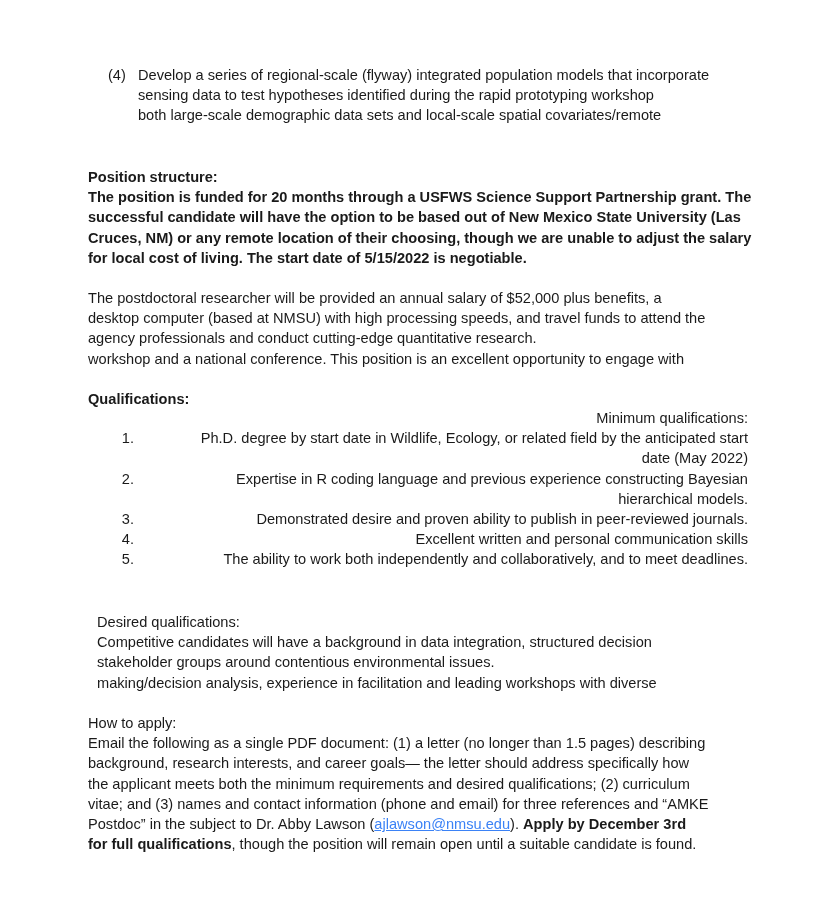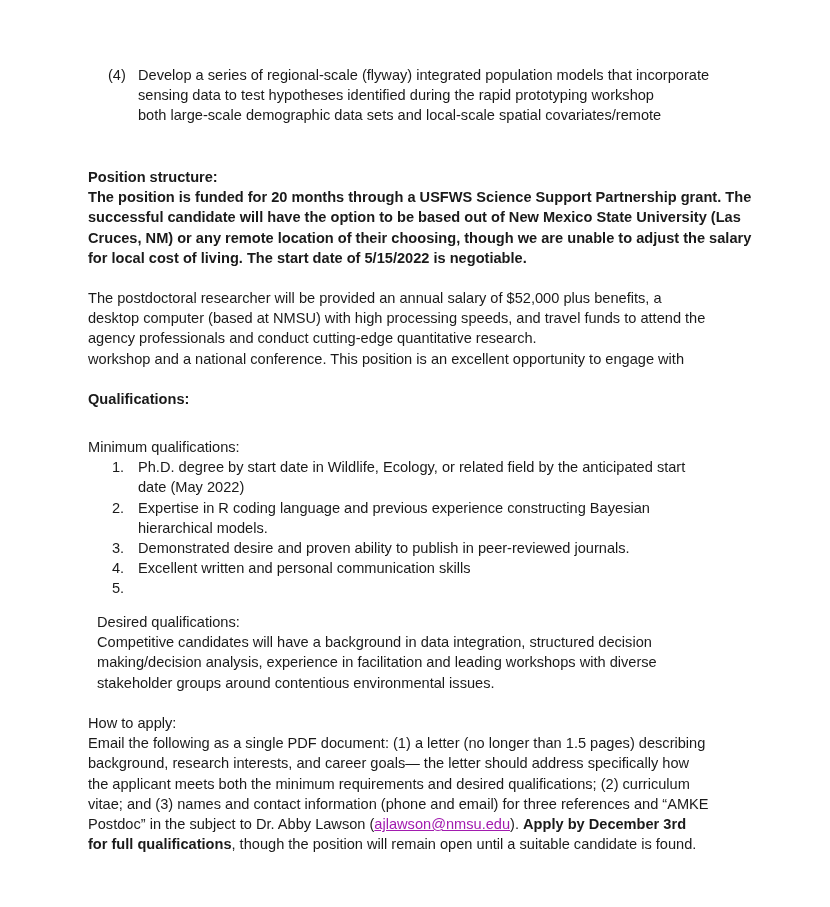--- a/index.html
+++ b/index.html
@@ -36,21 +36,21 @@
     .paren-item {
       position: relative;
       padding-left: 50px;
     }
     .paren-item .num {
       position: absolute;
       left: 20px;
     }
     .bold { font-weight: bold; }
     a.link {
-      color: #a21caf;
+      color: #3b82f6;
       text-decoration: underline;
     }
   </style>
 </head>
 <body>
 
 <div class="page">
 
   <div class="blk" style="top:65px;">
     <div class="line paren-item"><span class="num">(4)</span><span>Develop a series of regional-scale (flyway) integrated population models that incorporate</span></div>
@@ -70,47 +70,47 @@
     <div class="line">The postdoctoral researcher will be provided an annual salary of $52,000 plus benefits, a</div>
     <div class="line">desktop computer (based at NMSU) with high processing speeds, and travel funds to attend the</div>
     <div class="line">agency professionals and conduct cutting-edge quantitative research.</div>
     <div class="line">workshop and a national conference. This position is an excellent opportunity to engage with</div>
   </div>
 
   <div class="blk" style="top:389px;">
     <div class="line bold">Qualifications:</div>
   </div>
 
-  <div class="blk" style="top:437px;">
+  <div class="blk" style="top:408px;text-align:right;">
     <div class="line">Minimum qualifications:</div>
 
     <div>
       <div class="line ol-item"><span class="num">1.</span><span>Ph.D. degree by start date in Wildlife, Ecology, or related field by the anticipated start</span></div>
       <div class="line ol-item"><span>date (May 2022)</span></div>
     </div>
     <div>
       <div class="line ol-item"><span class="num">2.</span><span>Expertise in R coding language and previous experience constructing Bayesian</span></div>
       <div class="line ol-item"><span>hierarchical models.</span></div>
     </div>
     <div>
       <div class="line ol-item"><span class="num">3.</span><span>Demonstrated desire and proven ability to publish in peer-reviewed journals.</span></div>
     </div>
     <div>
       <div class="line ol-item"><span class="num">4.</span><span>Excellent written and personal communication skills</span></div>
     </div>
     <div>
-      <div class="line ol-item"><span class="num">5.</span></div>
+      <div class="line ol-item"><span class="num">5.</span><span>The ability to work both independently and collaboratively, and to meet deadlines.</span></div>
     </div>
   </div>
 
   <div class="blk" style="top:612px;margin-left:9px;">
     <div class="line">Desired qualifications:</div>
     <div class="line">Competitive candidates will have a background in data integration, structured decision</div>
+    <div class="line">stakeholder groups around contentious environmental issues.</div>
     <div class="line">making/decision analysis, experience in facilitation and leading workshops with diverse</div>
-    <div class="line">stakeholder groups around contentious environmental issues.</div>
   </div>
 
   <div class="blk" style="top:713px;">
     <div class="line">How to apply:</div>
     <div class="line">Email the following as a single PDF document: (1) a letter (no longer than 1.5 pages) describing</div>
     <div class="line">background, research interests, and career goals— the letter should address specifically how</div>
     <div class="line">the applicant meets both the minimum requirements and desired qualifications; (2) curriculum</div>
     <div class="line">vitae; and (3) names and contact information (phone and email) for three references and “AMKE</div>
     <div class="line"><span>Postdoc” in the subject to Dr. Abby Lawson (</span><a class="link">ajlawson@nmsu.edu</a><span>). </span><span class="bold">Apply by December 3rd</span></div>
     <div class="line"><span class="bold">for full qualifications</span><span>, though the position will remain open until a suitable candidate is found.</span></div>

